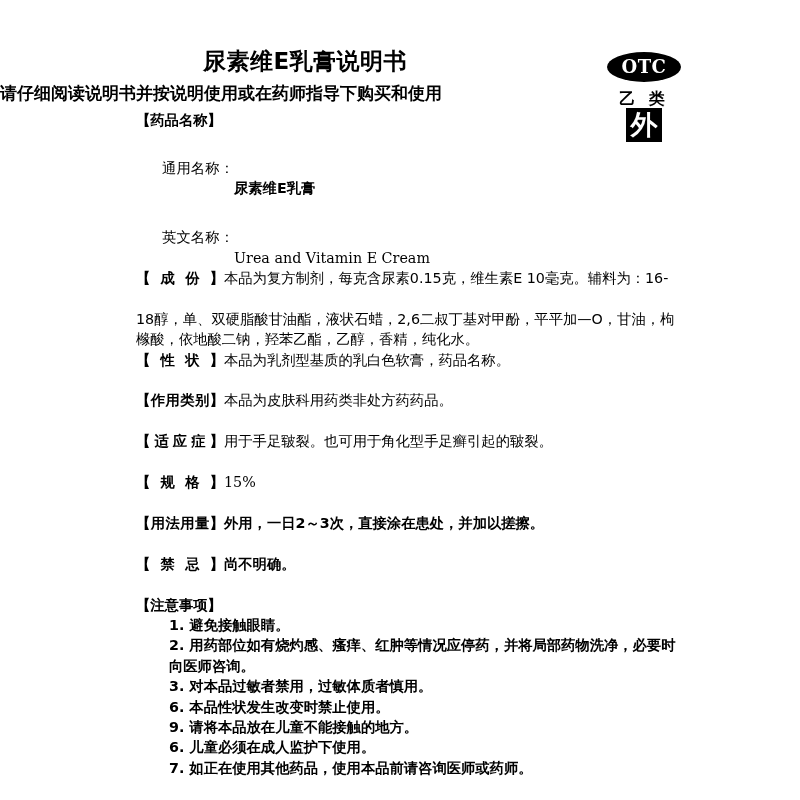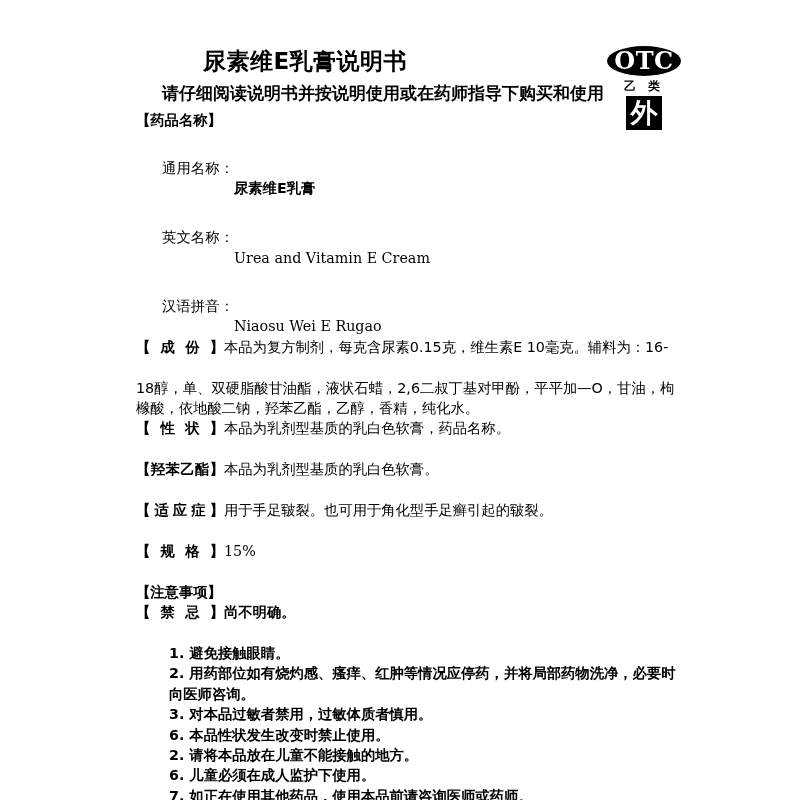--- a/index.html
+++ b/index.html
@@ -30,29 +30,29 @@
     width: 76px;
     text-align: center;
   }
   .otc-ellipse {
     width: 74px;
     height: 30px;
     background: #000;
     border-radius: 50%;
     color: #fff;
     font-family: "DejaVu Serif", "Liberation Serif", serif;
-    font-size: 24px;
+    font-size: 18px;
     font-weight: bold;
     line-height: 30px;
     letter-spacing: 0.5px;
-    margin: 2px auto;
+    margin: 8px auto;
   }
   .otc-class {
     font-family: "DejaVu Sans", "Liberation Sans", sans-serif;
-    font-size: 12px;
+    font-size: 16px;
     font-weight: bold;
     letter-spacing: 4px;
     margin-top: 1px;
     line-height: 17px;
   }
   .otc-square {
     width: 36px;
     height: 34px;
     background: #000;
     color: #fff;
@@ -71,21 +71,20 @@
     font-size: 23px;
     font-weight: bold;
     letter-spacing: 0.5px;
     padding-right: 30px;
     box-sizing: border-box;
   }
   .doc-subtitle {
     position: absolute;
     left: 0; top: 82px;
     width: 800px;
-    text-align: center;
     font-size: 17px;
     font-weight: bold;
     padding-right: 34px;
     box-sizing: border-box;
   }
 
   
   .content {
     position: absolute;
     left: 136px;
@@ -152,53 +151,53 @@
 
   <div class="content">
 
     <div class="row section-head">【药品名称】</div>
     <div class="row sub-row">
       <span class="sub-lbl">通用名称：</span><span class="txt-b">尿素维E乳膏</span>
     </div>
     <div class="row sub-row">
       <span class="sub-lbl">英文名称：</span><span class="txt serif">Urea and Vitamin E Cream</span>
     </div>
-    <div class="row sub-row">
-      <span class="sub-lbl">汉语拼音：</span><span class="txt serif">Niaosu Wei E Rugao</span>
-    </div>
 
     <div class="row hang">
       <span class="lbl-pad">【成份】</span><span class="txt">本品为复方制剂，每克含尿素0.15克，维生素E 10毫克。辅料为：16-18醇，单、双硬脂酸甘油酯，液状石蜡，2,6二叔丁基对甲酚，平平加—O，甘油，枸橼酸，依地酸二钠，羟苯乙酯，乙醇，香精，纯化水。</span>
     </div>
 
     <div class="row">
       <span class="lbl-pad">【性状】</span><span class="txt">本品为乳剂型基质的乳白色软膏，药品名称。</span>
     </div>
 
     <div class="row">
-      <span class="lbl-pad">【羟苯乙酯】</span><span class="txt">本品为乳剂型基质的乳白色软膏。</span>
+      <span class="lbl-pad">【作用类别】</span><span class="txt">本品为皮肤科用药类非处方药药品。</span>
     </div>
 
     <div class="row">
       <span class="lbl-pad">【适应症】</span><span class="txt">用于手足皲裂。也可用于角化型手足癣引起的皲裂。</span>
     </div>
 
     <div class="row">
       <span class="lbl-pad">【规格】</span><span class="txt serif">15%</span>
     </div>
 
-
+    <div class="row">
+      <span class="lbl-pad">【用法用量】</span><span class="txt-b">外用，一日2～3次，直接涂在患处，并加以搓擦。</span>
+    </div>
+
+
+    <div class="row">
+      <span class="lbl-pad">【禁忌】</span><span class="txt-b">尚不明确。</span>
+    </div>
 
     <div class="row section-head">【注意事项】</div>
-
-    <div class="row">
-      <span class="lbl-pad">【禁忌】</span><span class="txt-b">尚不明确。</span>
-    </div>
     <div class="row note-item">1. 避免接触眼睛。</div>
     <div class="row note-item">2. 用药部位如有烧灼感、瘙痒、红肿等情况应停药，并将局部药物洗净，必要时向医师咨询。</div>
     <div class="row note-item">3. 对本品过敏者禁用，过敏体质者慎用。</div>
     <div class="row note-item">6. 本品性状发生改变时禁止使用。</div>
-    <div class="row note-item">2. 请将本品放在儿童不能接触的地方。</div>
+    <div class="row note-item">9. 请将本品放在儿童不能接触的地方。</div>
     <div class="row note-item">6. 儿童必须在成人监护下使用。</div>
     <div class="row note-item">7. 如正在使用其他药品，使用本品前请咨询医师或药师。</div>
 
   </div>
 </div>
 
 </body></html>

